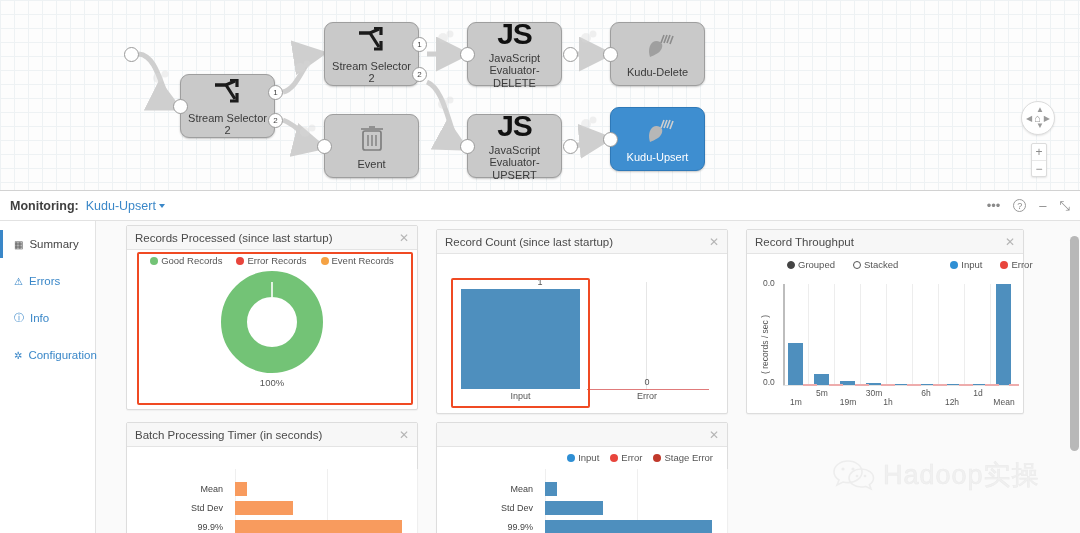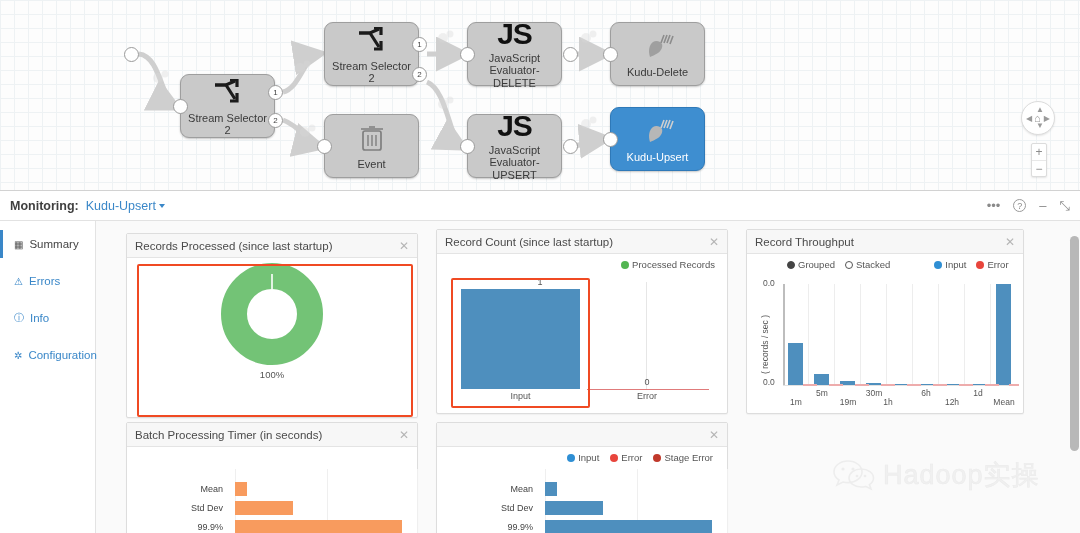--- a/index.html
+++ b/index.html
@@ -327,52 +327,60 @@
       <span>Info</span>
     </div>
     <div class="side-item">
       <span class="si-ico">✲</span>
       <span>Configuration</span>
     </div>
   </div>
 
   <div id="panels">
 
-    <div class="panel" style="left:30px;top:12px;width:292px;height:185px">
+    <div class="panel" style="left:30px;top:4px;width:292px;height:185px">
       <div class="panel-head">
         <span>Records Processed (since last startup)</span>
         <span class="ph-spacer"></span>
         <span class="panel-close">✕</span>
       </div>
       <div class="panel-body">
         <div class="hl-border" style="left:10px;top:2px;right:4px;bottom:4px"></div>
+        <div class="legend">
+          <span class="lg">
+            <i class="dot" style="background:#73c376"></i>
+            <span>Good Records</span>
+          </span>
+          <span class="lg">
+            <i class="dot" style="background:#e8453c"></i>
+            <span>Error Records</span>
+          </span>
+          <span class="lg">
+            <i class="dot" style="background:#f5a243"></i>
+            <span>Event Records</span>
+          </span>
+        </div>
         <div class="donut-wrap">
           <svg width="104" height="104" viewBox="0 0 104 104">
             <circle cx="52" cy="52" r="38" fill="none" stroke="#73c376" stroke-width="26"></circle>
             <line x1="52" y1="12" x2="52" y2="27" stroke="#ffffff" stroke-width="1.6"></line>
           </svg>
           <span class="donut-pct">100%</span>
         </div>
       </div>
     </div>
 
     <div class="panel" style="left:340px;top:8px;width:292px;height:185px">
       <div class="panel-head">
         <span>Record Count (since last startup)</span>
         <span class="ph-spacer"></span>
         <span class="panel-close">✕</span>
       </div>
       <div class="panel-body">
         <div class="rc-area">
-          <div class="legend" style="justify-content:flex-end;padding-right:12px">
-            <span class="lg">
-              <i class="dot" style="background:#53b552"></i>
-              <span>Processed Records</span>
-            </span>
-          </div>
           <div class="rc-gridline" style="left:209px;top:28px;height:107px"></div>
           <div class="rc-lab" style="left:38px;top:23px;width:130px">1</div>
           <div class="rc-bar" style="left:24px;top:35px;width:119px;height:100px"></div>
           <div class="rc-lab" style="left:24px;top:137px;width:119px">Input</div>
           <div class="rc-lab" style="left:152px;top:123px;width:116px">0</div>
           <div class="rc-base" style="left:150px;top:135px;width:122px"></div>
           <div class="rc-lab" style="left:152px;top:137px;width:116px">Error</div>
           <div class="hl-border" style="left:14px;top:24px;width:139px;height:130px"></div>
         </div>
       </div>
@@ -380,21 +388,21 @@
 
     <div class="panel" style="left:650px;top:8px;width:278px;height:185px">
       <div class="panel-head">
         <span>Record Throughput</span>
         <span class="ph-spacer"></span>
         <span class="panel-close">✕</span>
       </div>
       <div class="panel-body">
         <div class="tp-area">
 
-          <div class="legend" style="justify-content:flex-start;padding-left:40px;gap:10px">
+          <div class="legend" style="justify-content:flex-start;padding-left:40px;gap:18px">
             <span class="lg">
               <i class="radio-dot" style="background:#444;border-color:#444"></i>
               <span>Grouped</span>
             </span>
             <span class="lg">
               <i class="radio-dot" style="background:#fff"></i>
               <span>Stacked</span>
             </span>
             <span class="lg" style="margin-left:34px">
               <i class="dot" style="background:#2f8fd4"></i>

